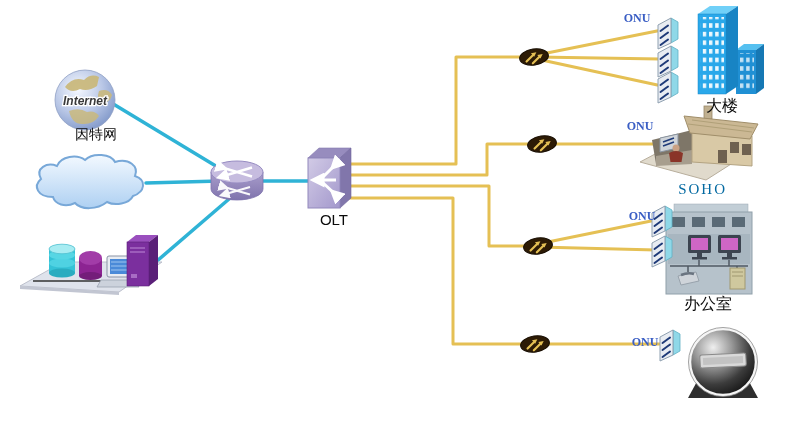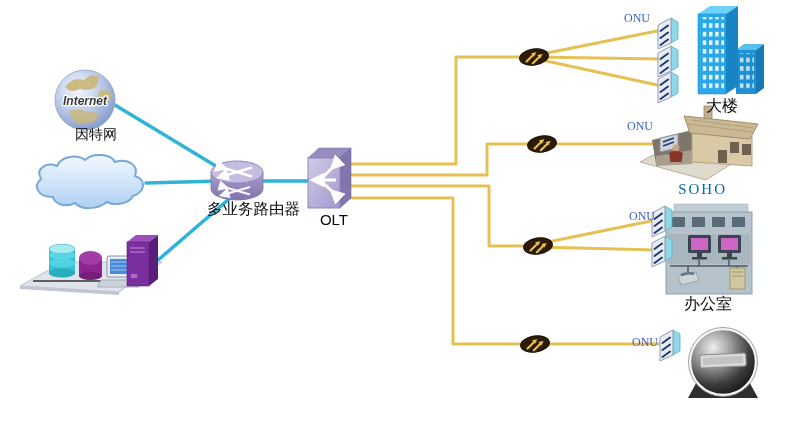--- a/index.html
+++ b/index.html
@@ -5,21 +5,21 @@
   html,body{margin:0;padding:0;background:#fff;}
   #canvas{position:relative;width:785px;height:427px;background:#ffffff;overflow:hidden;
           font-family:"Liberation Sans",sans-serif;}
   #scene{position:absolute;left:0;top:0;}
   .fiber{stroke:var(--fiber);stroke-width:3;fill:none;stroke-linejoin:round;stroke-linecap:round;}
   .link{stroke:var(--link);stroke-width:3.5;fill:none;stroke-linecap:round;}
   .fiber-arrow{stroke:var(--fiber);stroke-width:2.2;fill:none;stroke-linecap:round;}
   .fiber-arrow-head{fill:var(--fiber);}
   .onu-mark{stroke:#1e3a78;stroke-width:2;fill:none;stroke-linecap:round;}
   .lbl{position:absolute;font-weight:normal;color:#0a0a0a;text-align:right;line-height:1.1;}
-  .onu-lbl{position:absolute;font-family:"Liberation Serif",serif;font-weight:normal;
+  .onu-lbl{position:absolute;font-family:"Liberation Serif",serif;font-weight:bold;
            font-size:12px;color:var(--onu-text);text-align:center;width:34px;}
   .globe-text{font:italic bold 12px "Liberation Sans",sans-serif;fill:#3a3a3a;
               stroke:#ffffff;stroke-width:2.5;paint-order:stroke;}
 </style>
 </head>
 <body>
 
 <div id="canvas">
 
 <svg id="scene" width="785" height="427" viewBox="0 0 785 427">
@@ -240,21 +240,20 @@
     <circle cx="35" cy="38" r="34.5" fill="none" stroke="#8a8a8a" stroke-width="0.8"></circle>
     <g transform="rotate(-3 35 36)">
       <rect x="12" y="30" width="46" height="13" rx="2" fill="#d9d9d9" stroke="#8a8a8a" stroke-width="1"></rect>
       <rect x="15" y="33" width="40" height="7" fill="#c3c3c3"></rect>
     </g>
   </g>
   <use href="#onu-def" x="658" y="330"></use>
 </svg>
 
 <div class="lbl" style="left:57px;top:127px;width:60px;font-size:14px">因特网</div>
-<div class="lbl" style="left:182px;top:200px;width:118px;font-size:15.5px">多业务路由器</div>
 <div class="lbl" style="left:302px;top:212px;width:46px;font-size:15px">OLT</div>
 <div class="lbl" style="left:682px;top:97px;width:56px;font-size:16px">大楼</div>
 <div class="lbl" style="left:667px;top:181px;width:60px;font-size:15px;letter-spacing:2px;color:#0369a1;font-family:'Liberation Serif',serif">SOHO</div>
 <div class="lbl" style="left:672px;top:295px;width:60px;font-size:16px">办公室</div>
 
 <div class="onu-lbl" style="left:620px;top:11px">ONU</div>
 <div class="onu-lbl" style="left:623px;top:119px">ONU</div>
 <div class="onu-lbl" style="left:625px;top:209px">ONU</div>
 <div class="onu-lbl" style="left:628px;top:335px">ONU</div>
 

